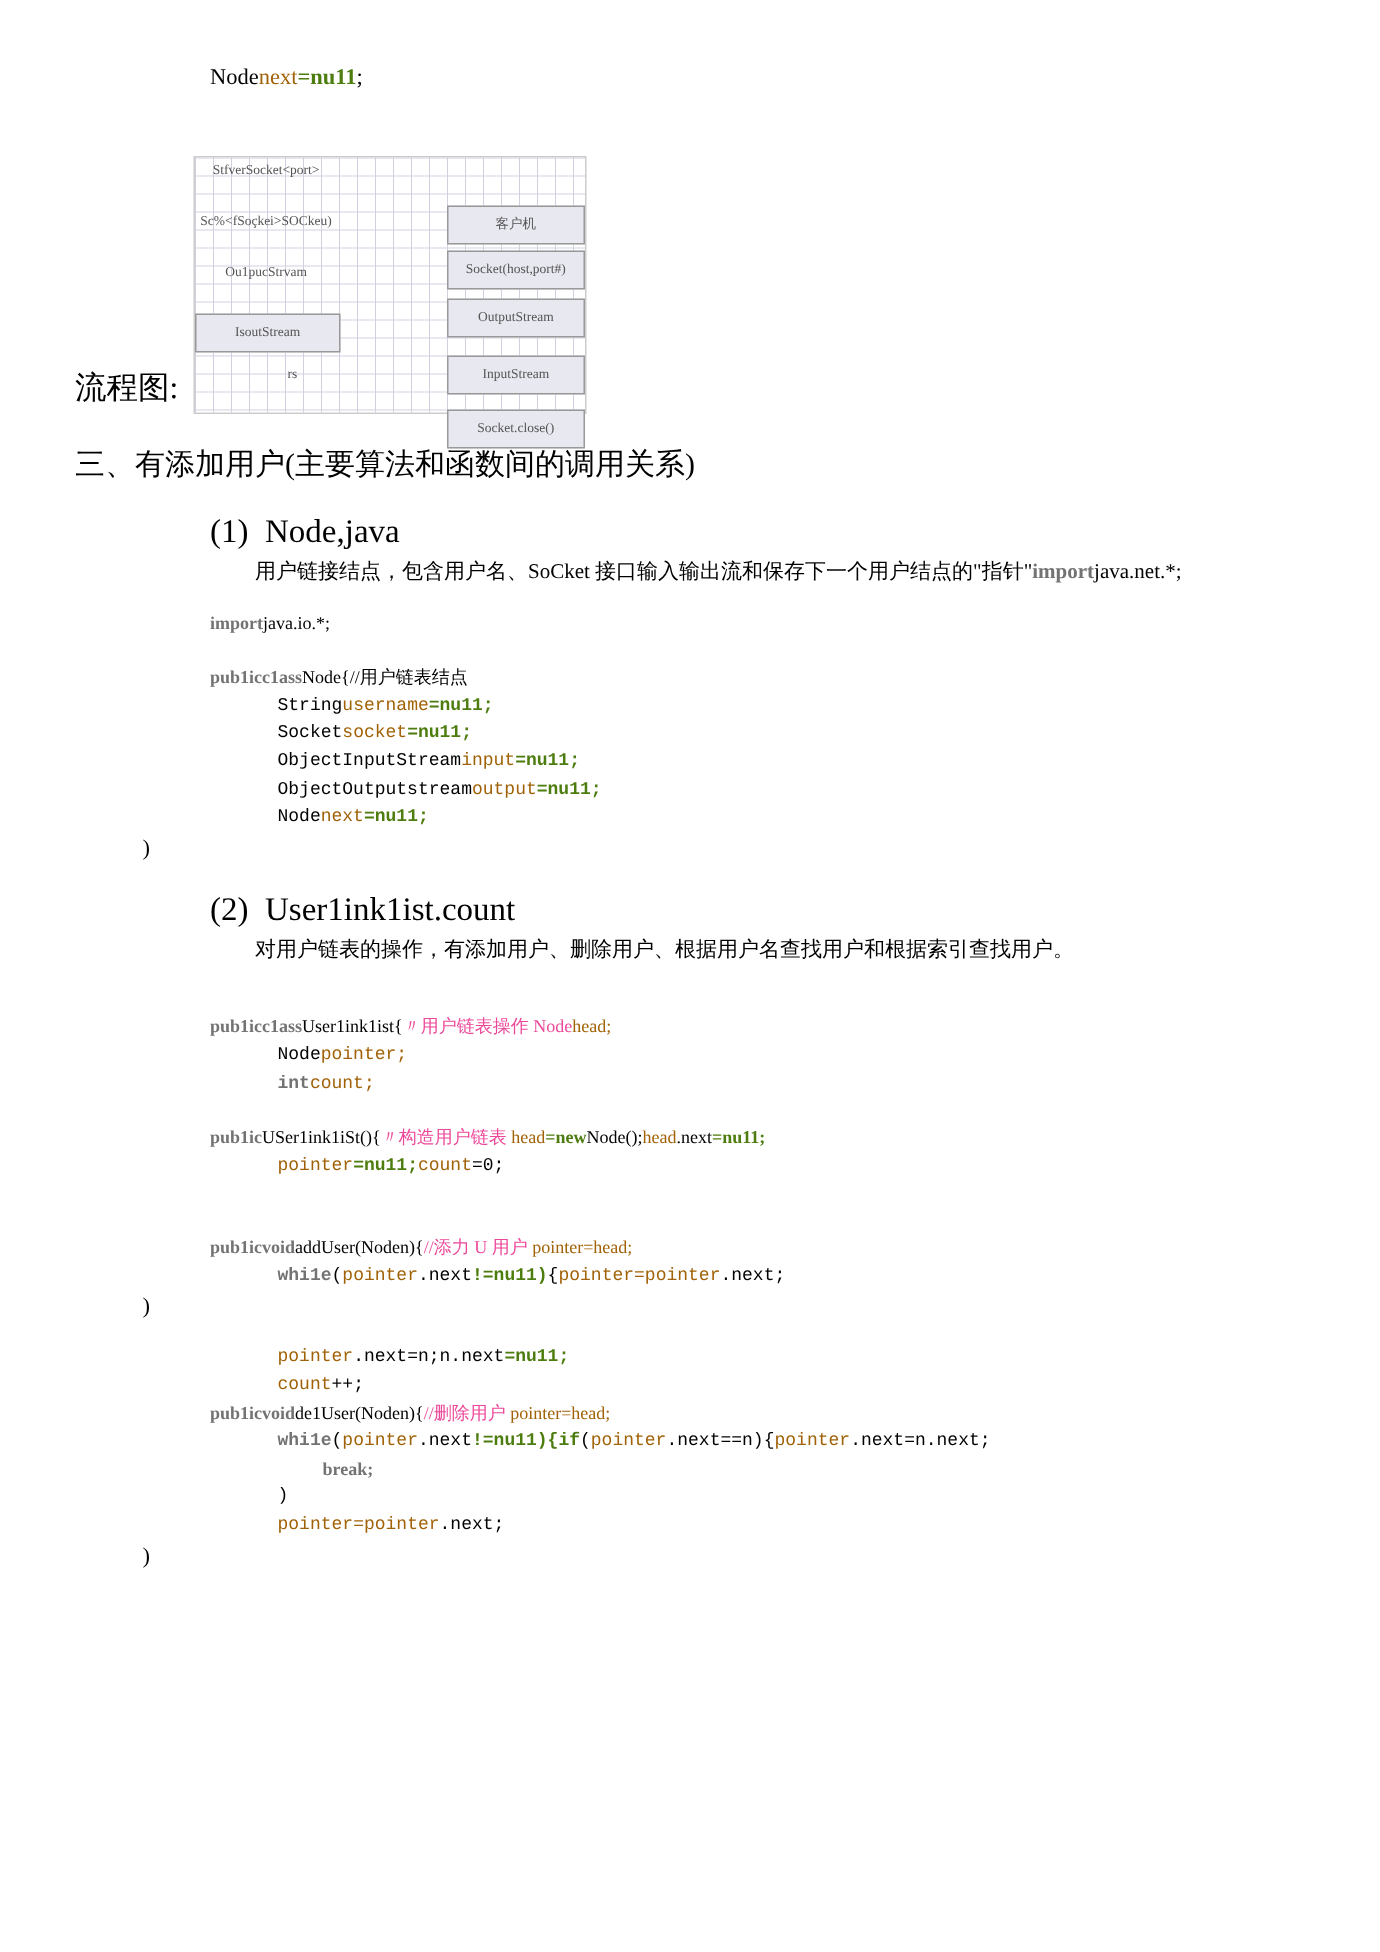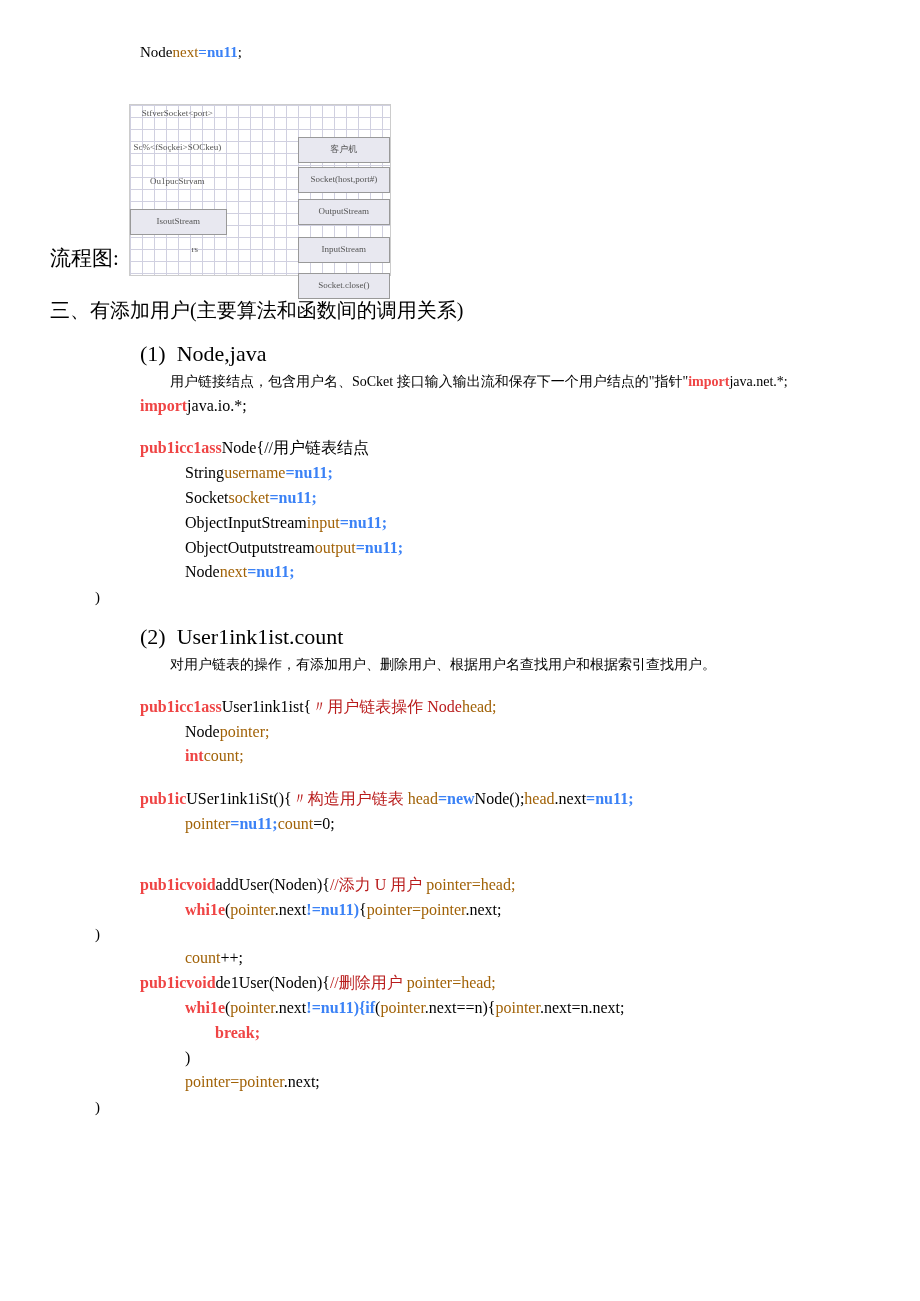--- a/index.html
+++ b/index.html
@@ -6,24 +6,24 @@
     margin: 0;
     padding: 40px 50px;
     font-family: "Times New Roman", SimSun, serif;
     font-size: 15px;
     color: #000;
     background: #fff;
     width: 820px;
     line-height: 1.6;
   }
   .code-line { margin-left: 90px; }
-  .kw { color: #ef4444; font-weight: bold; }
+  .kw { color: #737373; font-weight: bold; }
   .field { color: #a16207; }
-  .val { color: #3b82f6; font-weight: bold; }
-  .comment { color: #b91c1c; }
+  .val { color: #4d7c0f; font-weight: bold; }
+  .comment { color: #ec4899; }
   .flowchart-label { font-size: 21px; }
   .diagram-wrap {
     display: inline-block;
     vertical-align: bottom;
     margin-left: 10px;
   }
   .diagram {
     position: relative;
     width: 260px;
     height: 170px;
@@ -46,22 +46,22 @@
   .dbox-left { left: 0; width: 95px; }
   .dbox-right { right: 0; width: 90px; background: #e8e8f0; border: 1px solid #999; height: 24px; margin-top: 28px; }
   .dbox-left-fill { left: 0; width: 95px; background: #e8e8f0; border: 1px solid #999; height: 24px; }
   h2 {
     font-size: 20px;
     font-weight: normal;
     margin: 18px 0 10px 0;
   }
   .section-num { margin-left: 90px; font-size: 22px; }
   .para { margin-left: 120px; font-size: 14px; }
-  .code-block { margin-left: 90px; font-size: 16px; line-height: 1.55; }
-  .indent1 { padding-left: 45px; }
+  .code-block { margin-left: 90px; font-size: 12px; line-height: 1.55; margin-top: 12px; }
+  .indent1 { padding-left: 45px; font-family: Liberation Mono, monospace; }
   .indent2 { padding-left: 75px; }
   .row { display: flex; align-items: flex-end; }
   .brace { margin-left: 45px; }
 </style>
 </head>
 <body>
 
 <div class="code-line">
   <span>Node<span class="field">next</span><span class="val">=nu11</span>;</span>
 </div>
@@ -121,20 +121,21 @@
   <div class="indent1"><span class="kw">int</span><span class="field">count;</span></div>
   <div style="height:18px"></div>
   <div><span class="kw">pub1ic</span><span>USer1ink1iSt(){</span><span class="comment">〃构造用户链表 </span><span class="field">head</span><span class="val">=new</span><span>Node();</span><span class="field">head</span><span>.next</span><span class="val">=nu11;</span></div>
   <div class="indent1"><span class="field">pointer</span><span class="val">=nu11;</span><span class="field">count</span><span>=0;</span></div>
   <div style="height:36px"></div>
   <div><span class="kw">pub1icvoid</span><span>addUser(Noden){</span><span class="comment">//添力 U 用户 </span><span class="field">pointer</span><span class="field">=head;</span></div>
   <div class="indent1"><span class="kw">whi1e</span><span>(</span><span class="field">pointer</span><span>.next</span><span class="val">!=nu11)</span><span>{</span><span class="field">pointer</span><span class="field">=pointer</span><span>.next;</span></div>
 </div>
 <div class="brace">)</div>
 <div class="code-block">
+  <div class="indent1"><span class="field">pointer</span><span>.next</span><span>=n;n.next</span><span class="val">=nu11;</span></div>
   <div class="indent1"><span class="field">count</span><span>++;</span></div>
   <div><span class="kw">pub1icvoid</span><span>de1User(Noden){</span><span class="comment">//删除用户 </span><span class="field">pointer</span><span class="field">=head;</span></div>
   <div class="indent1"><span class="kw">whi1e</span><span>(</span><span class="field">pointer</span><span>.next</span><span class="val">!=nu11){if</span><span>(</span><span class="field">pointer</span><span>.next</span><span>==n){</span><span class="field">pointer</span><span>.next</span><span>=n.next;</span></div>
   <div class="indent2"><span class="kw">break;</span></div>
   <div class="indent1">)</div>
   <div class="indent1"><span class="field">pointer</span><span class="field">=pointer</span><span>.next;</span></div>
 </div>
 <div class="brace">)</div>
 
 </body></html>

